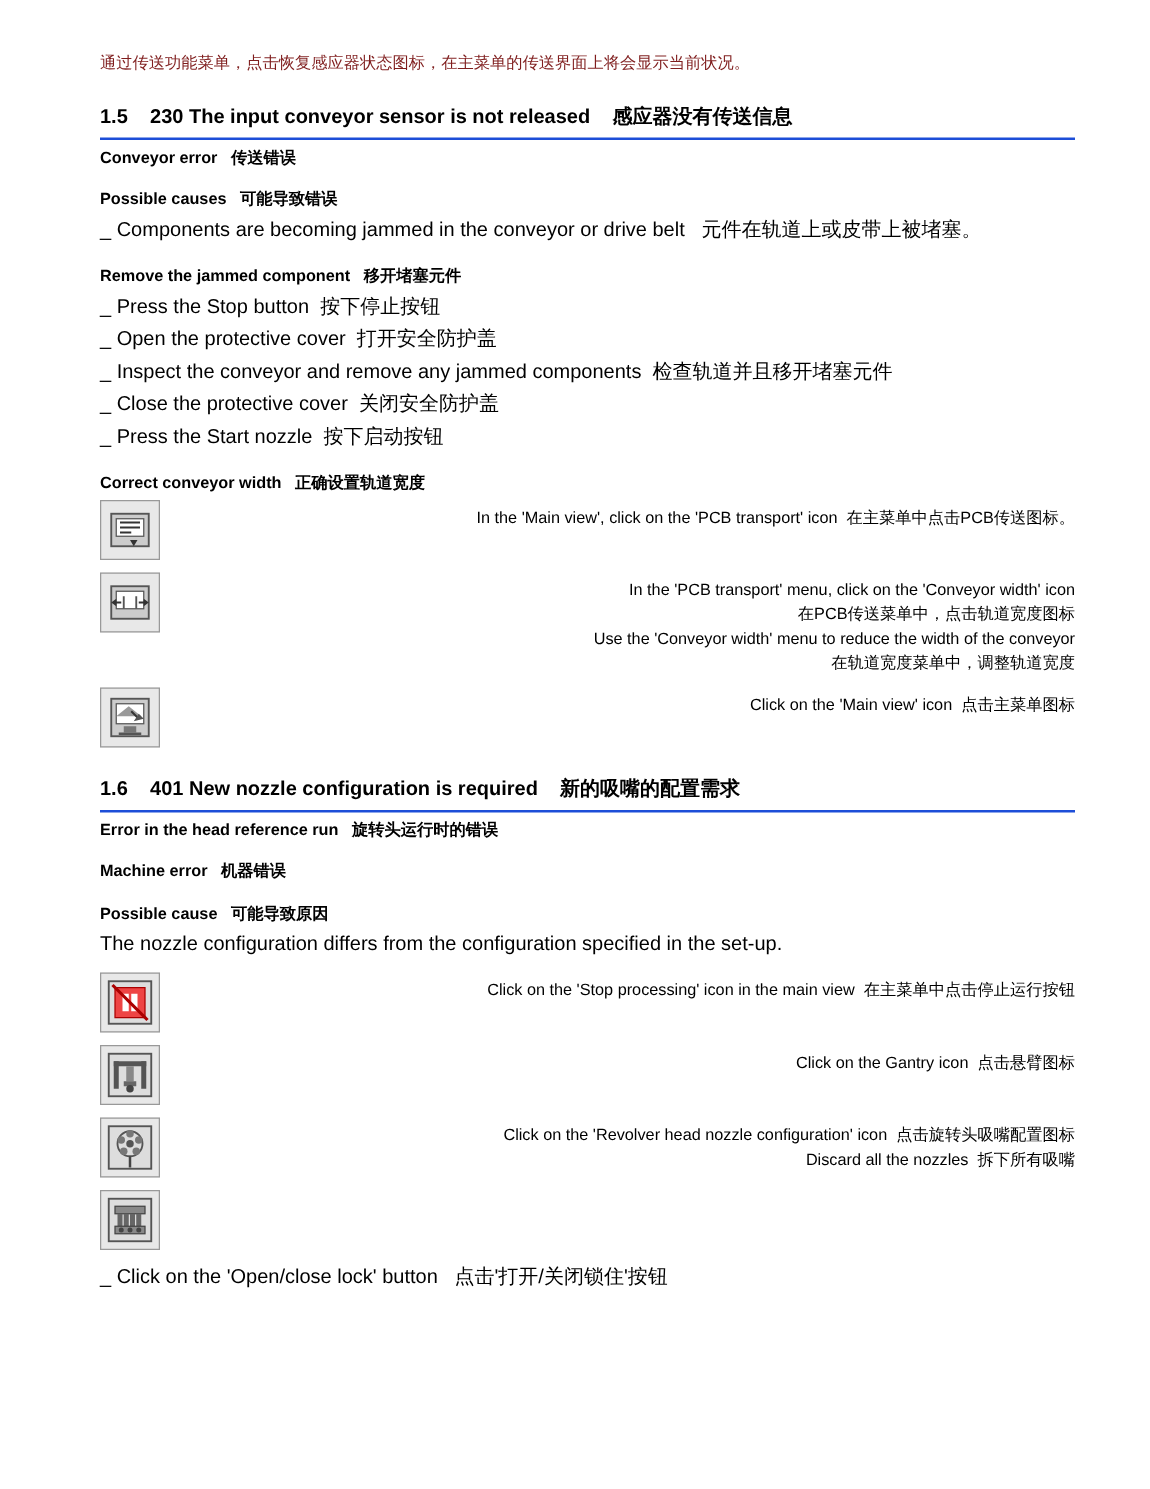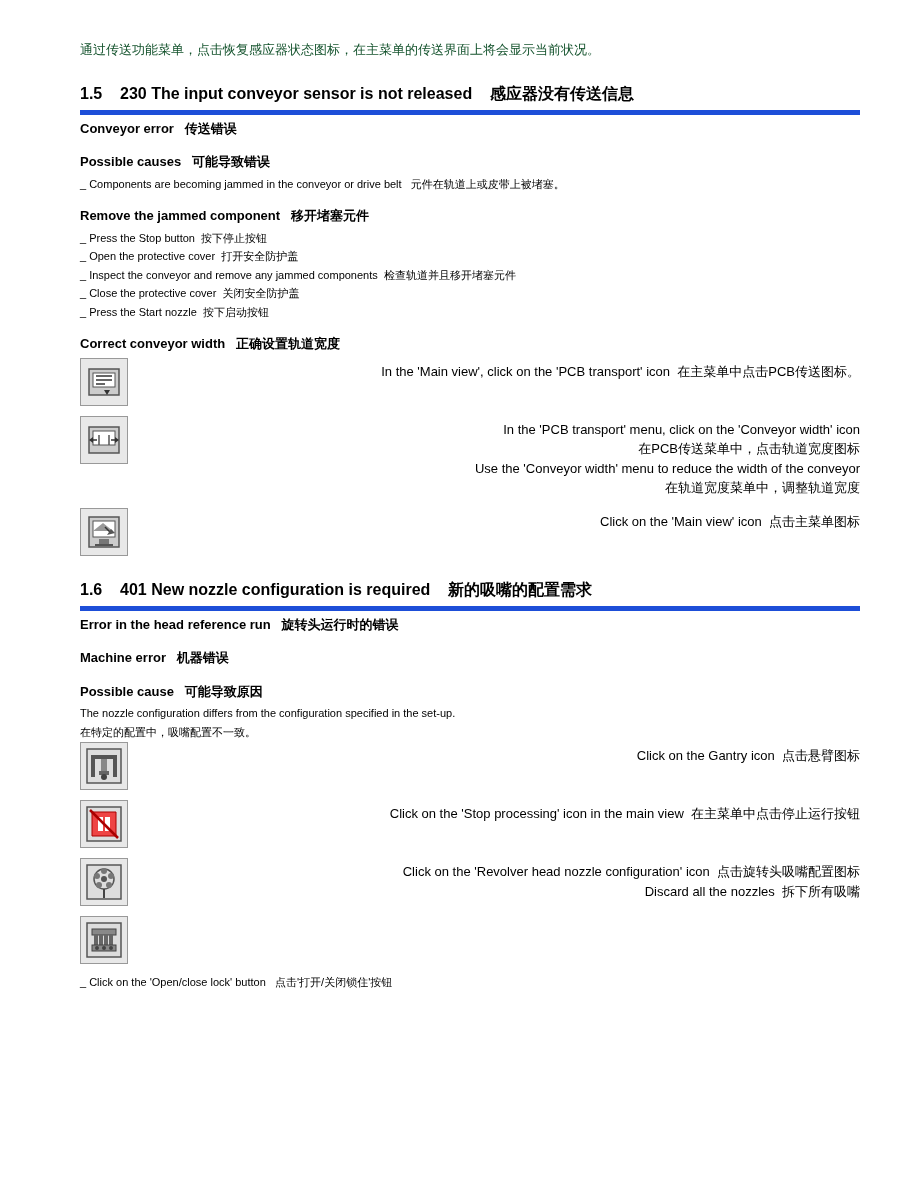--- a/index.html
+++ b/index.html
@@ -9,43 +9,43 @@
       background: #fff;
       color: #000;
       width: 920px;
       min-height: 1191px;
       padding: 40px 60px 40px 80px;
       line-height: 1.5;
     }
     .intro-text {
       font-size: 13px;
       margin-bottom: 18px;
-      color: #14532d;
+      color: #7f1d1d;
     }
     .section-title {
       font-size: 16px;
       font-weight: bold;
-      border-bottom: 5px solid #1d4ed8;
+      border-bottom: 2px solid #1d4ed8;
       padding-bottom: 4px;
       margin-bottom: 4px;
     }
     .section-subtitle {
       font-size: 13px;
       font-weight: bold;
       margin-bottom: 12px;
     }
     .subsection-label {
       font-weight: bold;
       margin-top: 14px;
       margin-bottom: 4px;
       font-size: 13px;
     }
     .text-line {
       margin-bottom: 2px;
-      font-size: 11px;
+      font-size: 16px;
     }
     .icon-row {
       display: flex;
       align-items: flex-start;
       margin-bottom: 10px;
       gap: 12px;
       text-align: right;
     }
     .icon-box {
       width: 48px;
@@ -194,53 +194,50 @@
     <span>Machine error</span>&nbsp;&nbsp;
     <span>机器错误</span>
   </div>
   <div class="subsection-label">
     <span>Possible cause</span>&nbsp;&nbsp;
     <span>可能导致原因</span>
   </div>
   <div class="text-line">
     <span>The nozzle configuration differs from the configuration specified in the set-up.</span>
   </div>
-  <div class="text-line">
-    <span>在特定的配置中，吸嘴配置不一致。</span>
+
+  <div class="icon-row" style="margin-top:10px;">
+    <div class="icon-box">
+      <svg viewBox="0 0 38 38" xmlns="http://www.w3.org/2000/svg">
+        <rect x="2" y="2" width="34" height="34" fill="#ddd" stroke="#555" stroke-width="1.5"></rect>
+        <polygon points="7,7 31,7 31,31 7,31" fill="#e44" stroke="#a00" stroke-width="1"></polygon>
+        <rect x="13" y="12" width="5" height="14" fill="#fff"></rect>
+        <rect x="20" y="12" width="5" height="14" fill="#fff"></rect>
+        <line x1="5" y1="5" x2="33" y2="33" stroke="#a00" stroke-width="2.5"></line>
+      </svg>
+    </div>
+    <div class="icon-text">
+      <span>Click on the 'Stop processing' icon in the main view</span>&nbsp;&nbsp;<span>在主菜单中点击停止运行按钮</span>
+    </div>
   </div>
 
   <div class="icon-row">
     <div class="icon-box">
       <svg viewBox="0 0 38 38" xmlns="http://www.w3.org/2000/svg">
         <rect x="2" y="2" width="34" height="34" fill="#ddd" stroke="#555" stroke-width="1.5"></rect>
         <rect x="6" y="8" width="26" height="4" fill="#555"></rect>
         <rect x="6" y="8" width="4" height="22" fill="#555"></rect>
         <rect x="28" y="8" width="4" height="22" fill="#555"></rect>
         <rect x="16" y="12" width="6" height="12" fill="#888"></rect>
         <rect x="14" y="24" width="10" height="4" fill="#666"></rect>
         <circle cx="19" cy="30" r="3" fill="#444"></circle>
       </svg>
     </div>
     <div class="icon-text">
       <span>Click on the Gantry icon</span>&nbsp;&nbsp;<span>点击悬臂图标</span>
-    </div>
-  </div>
-
-  <div class="icon-row" style="margin-top:10px;">
-    <div class="icon-box">
-      <svg viewBox="0 0 38 38" xmlns="http://www.w3.org/2000/svg">
-        <rect x="2" y="2" width="34" height="34" fill="#ddd" stroke="#555" stroke-width="1.5"></rect>
-        <polygon points="7,7 31,7 31,31 7,31" fill="#e44" stroke="#a00" stroke-width="1"></polygon>
-        <rect x="13" y="12" width="5" height="14" fill="#fff"></rect>
-        <rect x="20" y="12" width="5" height="14" fill="#fff"></rect>
-        <line x1="5" y1="5" x2="33" y2="33" stroke="#a00" stroke-width="2.5"></line>
-      </svg>
-    </div>
-    <div class="icon-text">
-      <span>Click on the 'Stop processing' icon in the main view</span>&nbsp;&nbsp;<span>在主菜单中点击停止运行按钮</span>
     </div>
   </div>
 
   <div class="icon-row">
     <div class="icon-box">
       <svg viewBox="0 0 38 38" xmlns="http://www.w3.org/2000/svg">
         <rect x="2" y="2" width="34" height="34" fill="#ddd" stroke="#555" stroke-width="1.5"></rect>
         <circle cx="19" cy="16" r="10" fill="none" stroke="#555" stroke-width="1.5"></circle>
         <circle cx="19" cy="8" r="3" fill="#777"></circle>
         <circle cx="26" cy="13" r="3" fill="#777"></circle>

